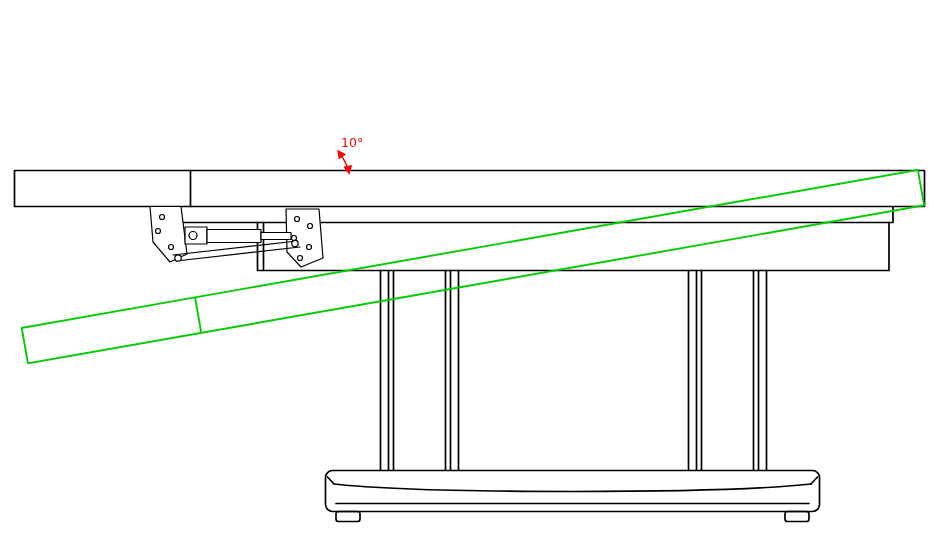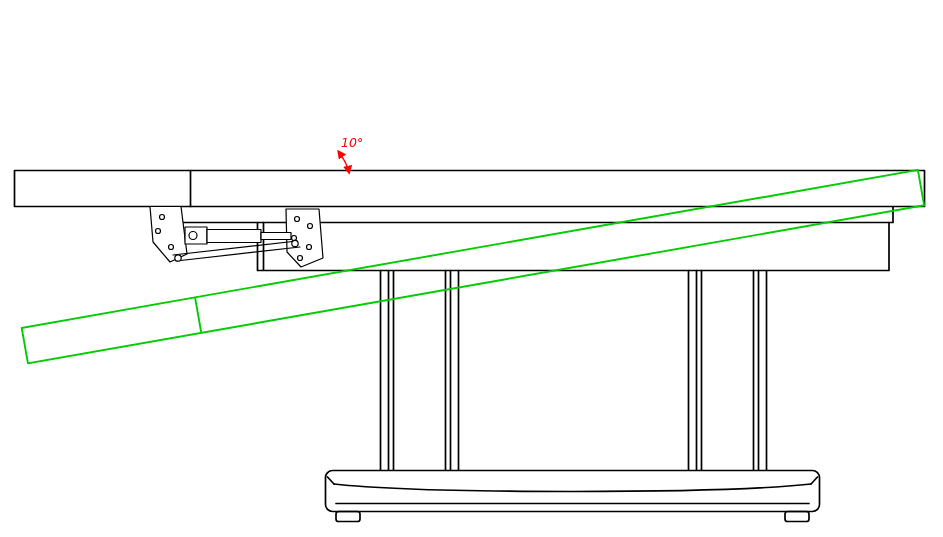--- a/index.html
+++ b/index.html
@@ -7,21 +7,20 @@
     padding: 0;
     background: #ffffff;
     font-family: "DejaVu Sans", sans-serif;
   }
   .canvas {
     position: relative;
     width: 943px;
     height: 537px;
     background: #ffffff;
     overflow: hidden;
-    font-style: italic;
   }
   svg { display: block; }
 </style>
 </head>
 <body>
 
 <div class="canvas">
   <svg viewBox="0 0 943 537" width="943" height="537" xmlns="http://www.w3.org/2000/svg">
 
     <defs>

